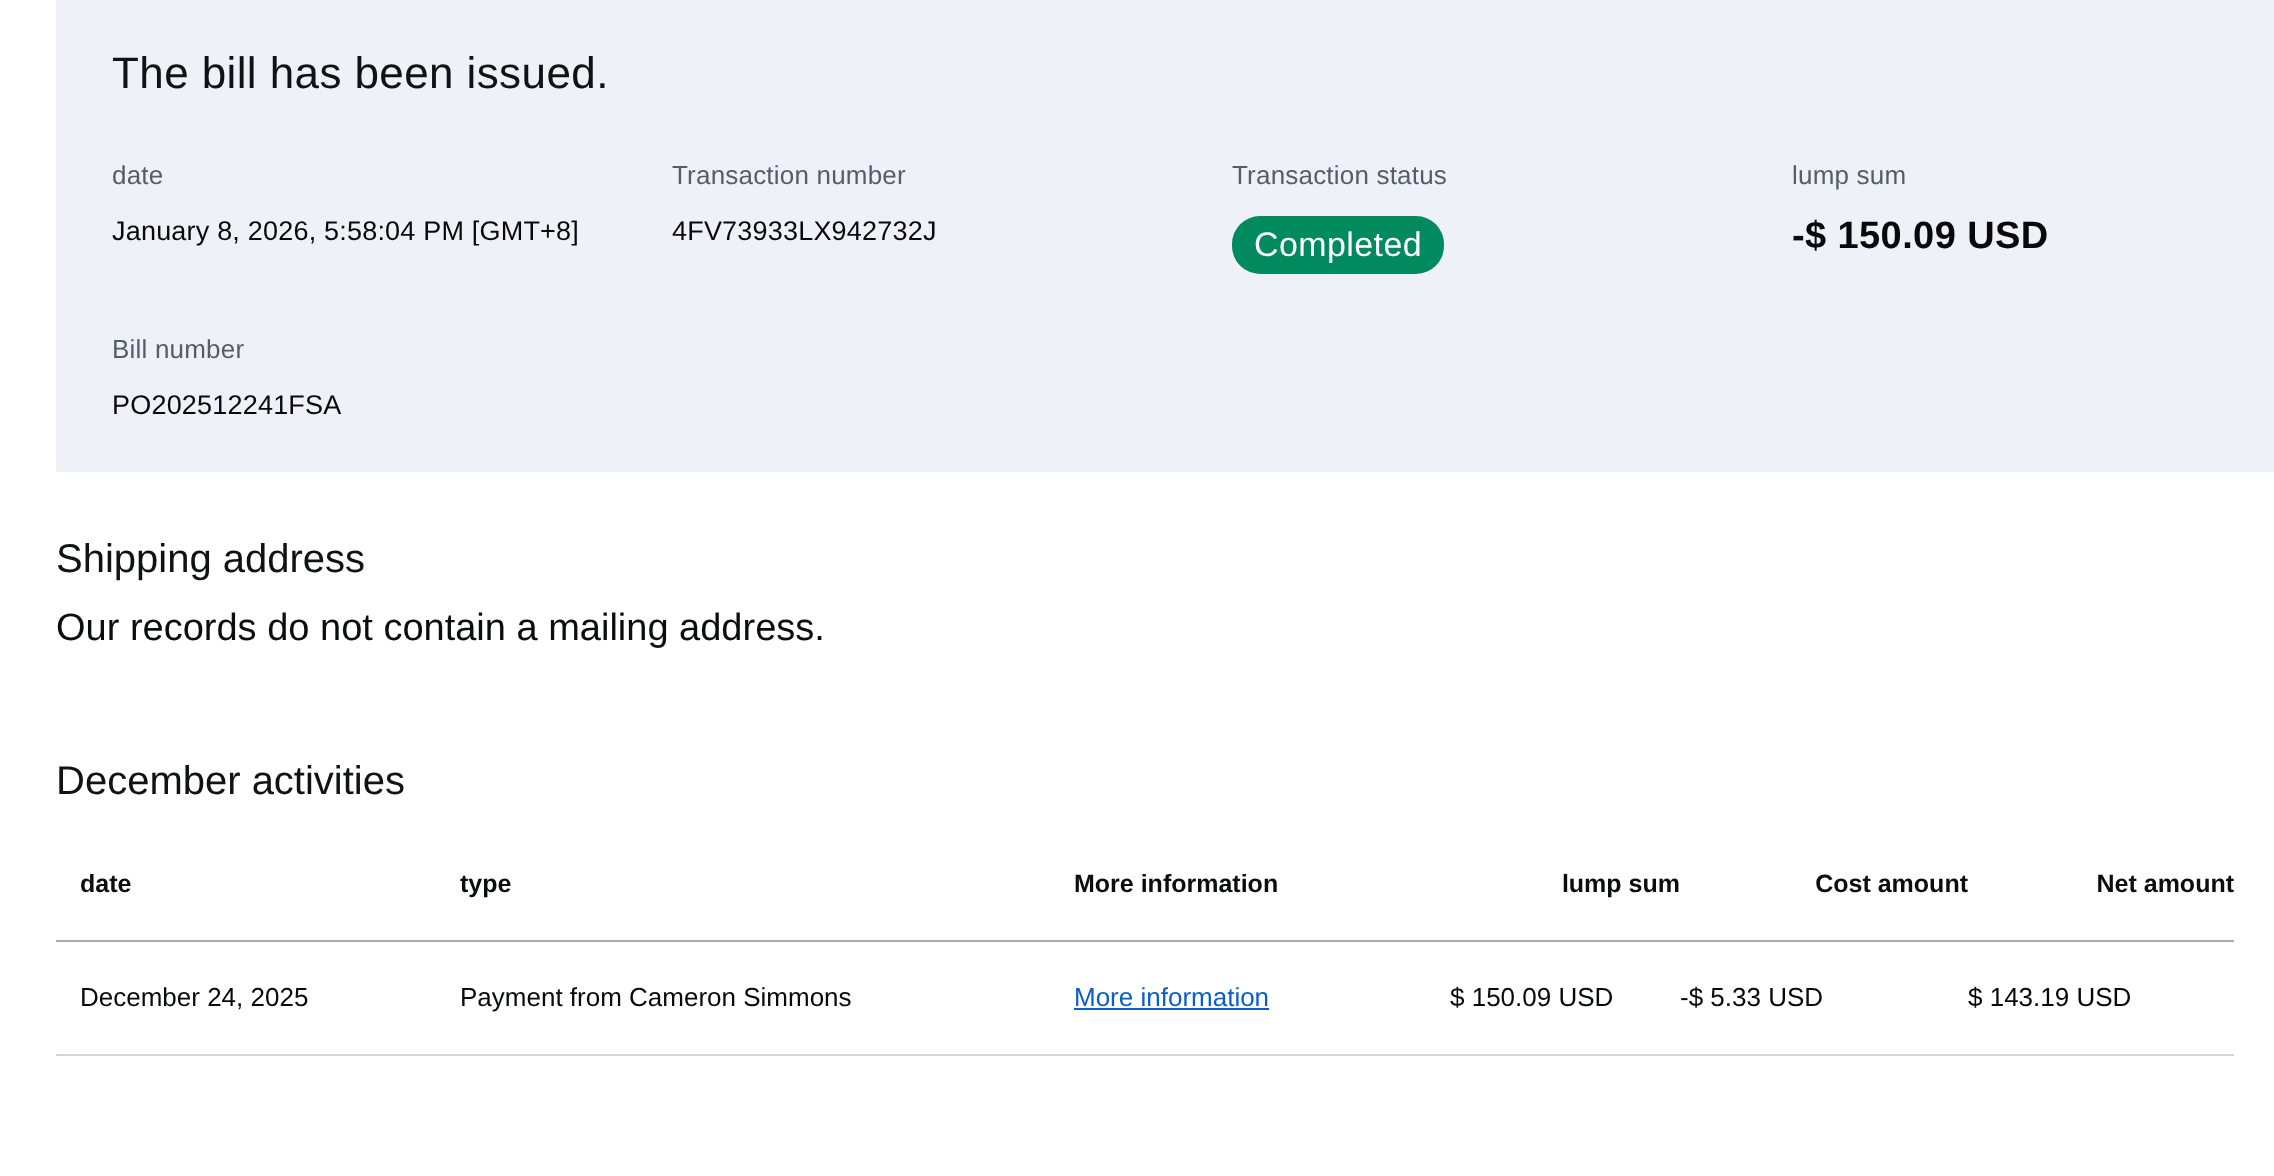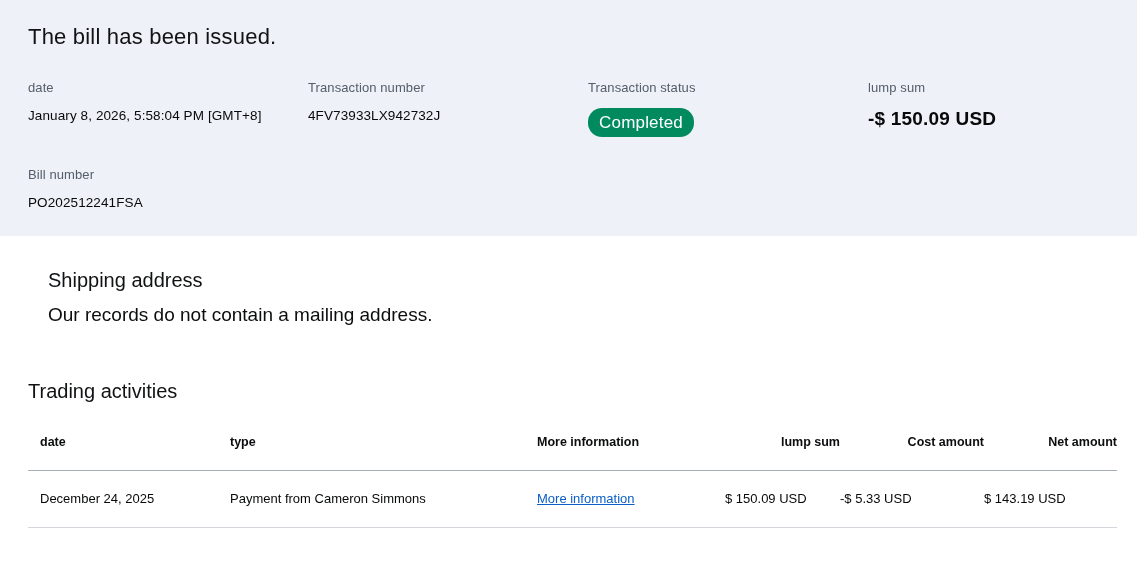--- a/index.html
+++ b/index.html
@@ -15,20 +15,21 @@
   html,body{margin:0;padding:0;}
   body{
     width:1137px;height:588px;overflow:hidden;background:#ffffff;
     font-family:"Liberation Sans","DejaVu Sans",sans-serif;color:var(--text);
   }
   
   .hero{
     background:var(--hero-bg);
     height:236px;
     padding:24px 24px 0 28px;
+    margin-left:28px;
   }
   .hero h1{
     font-size:22px;font-weight:400;margin:0 0 30px 0;letter-spacing:.2px;color:#101214;
   }
   .fields{
     display:grid;
     grid-template-columns:280px 280px 280px 1fr;
     row-gap:30px;
   }
   .field .label{
@@ -40,21 +41,21 @@
   .value.big{
     font-size:19px;font-weight:700;letter-spacing:.2px;
   }
   .badge{
     display:inline-block;background:var(--badge);color:#ffffff;
     font-size:17px;line-height:1;padding:6px 11px;border-radius:14px;letter-spacing:.2px;
   }
   
   .section{padding-left:28px;padding-right:20px;}
   .section h2{font-size:20px;font-weight:400;margin:0;line-height:24px;color:#101214;}
-  .shipping{padding-top:32px;margin-left:20px;}
+  .shipping{padding-top:32px;}
   .shipping p{font-size:19px;margin:16px 0 0 0;line-height:13px;}
   .trading{padding-top:58px;}
   
   table{
     width:100%;border-collapse:collapse;table-layout:fixed;margin-top:32px;
   }
   thead th{
     text-align:left;font-size:12.5px;font-weight:700;color:#0c0d0e;
     padding:0 0 20px 12px;border-bottom:1px solid var(--border-strong);
     line-height:15px;
@@ -104,21 +105,21 @@
 
   </div>
 </div>
 
 <div class="section shipping">
   <h2>Shipping address</h2>
   <p>Our records do not contain a mailing address.</p>
 </div>
 
 <div class="section trading">
-  <h2>Trading activities</h2>
+  <h2>December activities</h2>
 
   <table>
     <colgroup>
       <col style="width:190px">
         <col style="width:307px">
         <col style="width:200px">
       <col style="width:115px">
         <col style="width:144px">
         <col style="width:133px">
     </colgroup>

